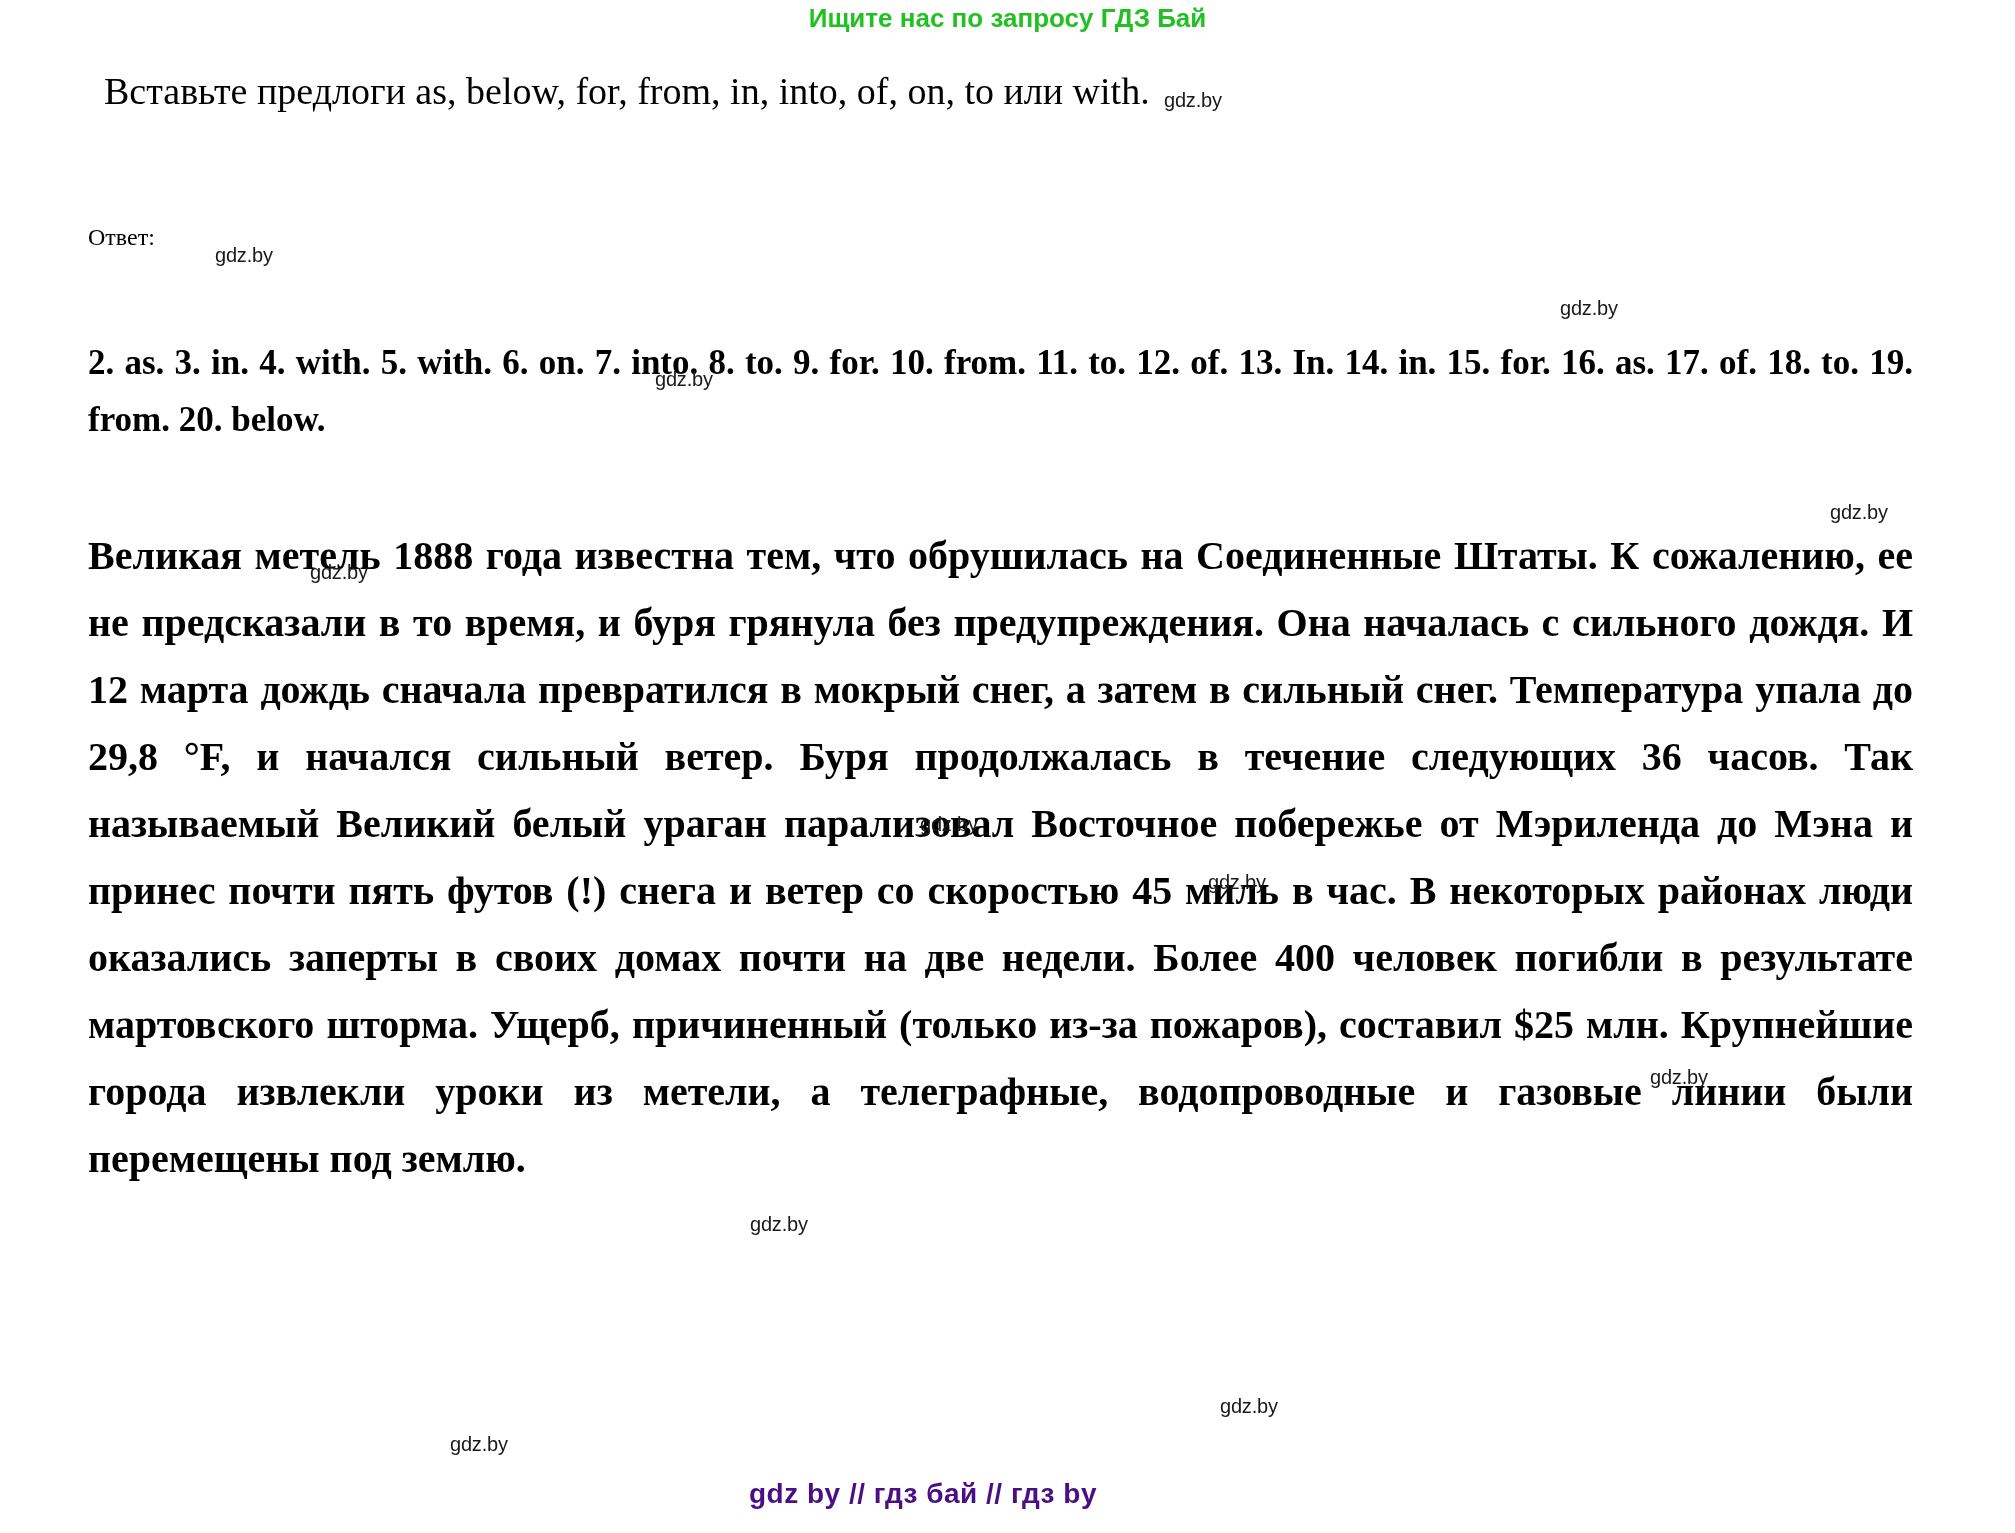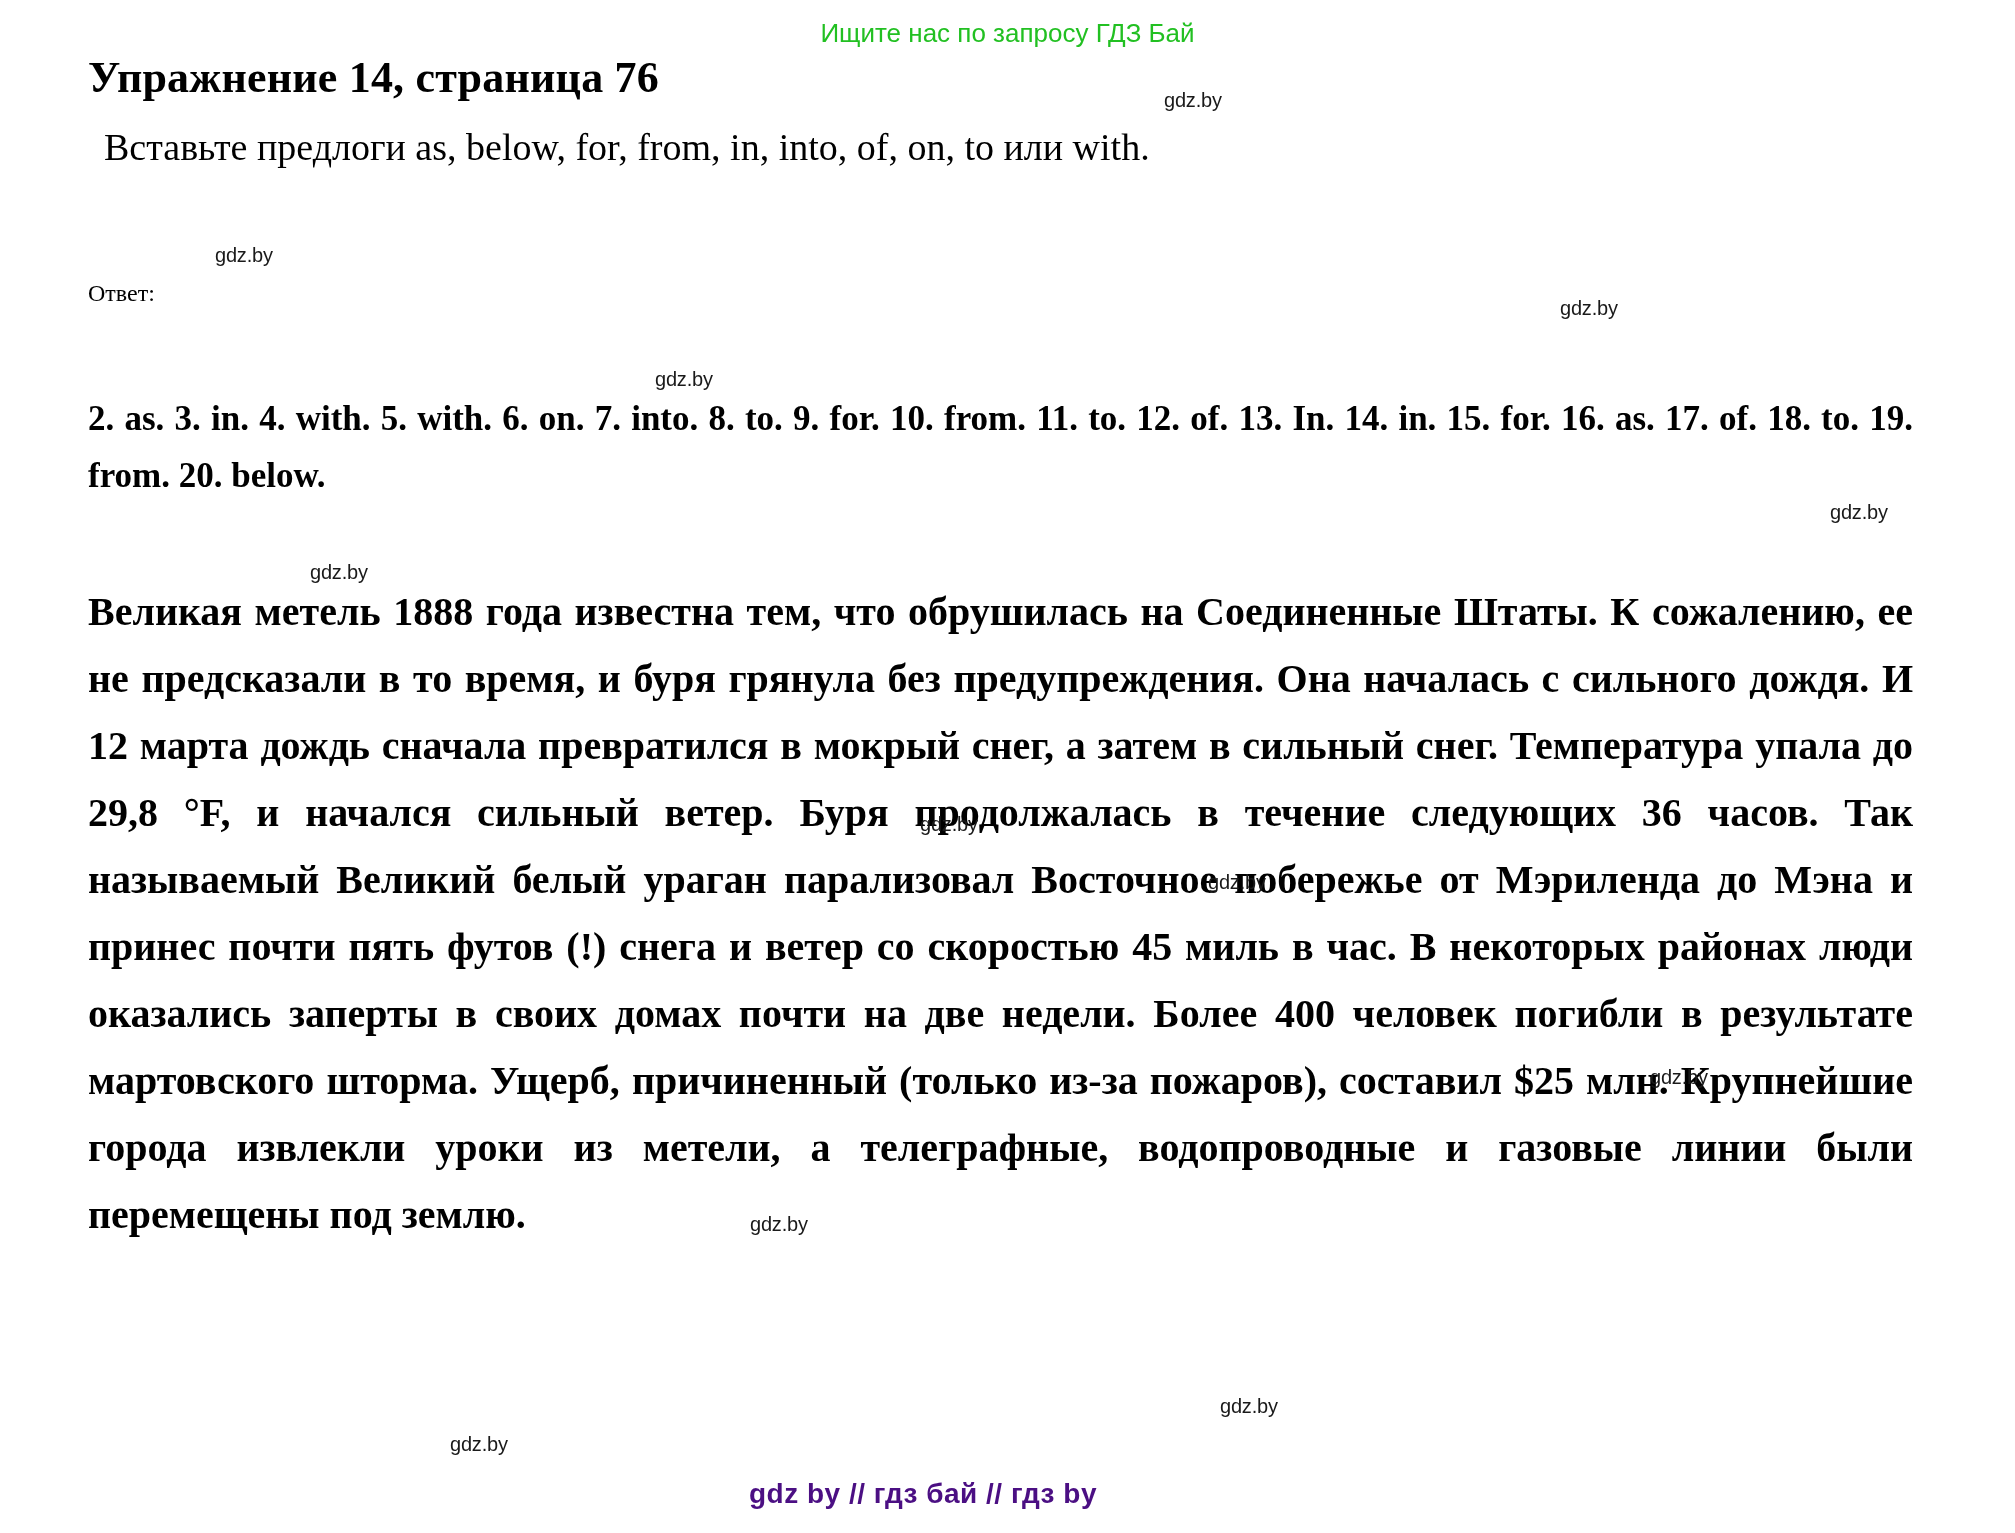--- a/index.html
+++ b/index.html
@@ -19,24 +19,24 @@
 
   
   .promo-banner {
     position: absolute;
     top: 0;
     left: 0;
     width: 2015px;
     text-align: center;
     font-family: "Liberation Sans", "DejaVu Sans", sans-serif;
     font-size: 26px;
-    font-weight: 400;
+    font-weight: 700;
     color: #22c022;
     line-height: 32px;
-    padding-top: 17px;
+    padding-top: 2px;
     white-space: nowrap;
   }
 
   
   .page {
     position: absolute;
     top: 50px;
     left: 88px;
     width: 1840px;
   }
@@ -109,21 +109,20 @@
     white-space: nowrap;
   }
 </style>
 </head>
 <body>
 
 <div class="promo-banner" style="color: rgb(34, 192, 34);">Ищите нас по запросу ГДЗ Бай</div>
 
 <div class="page">
 
-  <h1 class="exercise-title">Упражнение 14, страница 76</h1>
 
   <p class="task-line">Вставьте предлоги as, below, for, from, in, into, of, on, to или with.</p>
 
   <p class="answer-label">Ответ:</p>
 
   <p class="answers">2. as. 3. in. 4. with. 5. with. 6. on. 7. into. 8. to. 9. for. 10. from. 11. to. 12. of. 13. In. 14. in. 15. for. 16. as. 17. of. 18. to. 19. from. 20. below.</p>
 
   <p class="story">Великая метель 1888 года известна тем, что обрушилась на Соединенные Штаты. К сожалению, ее не предсказали в то время, и буря грянула без предупреждения. Она началась с сильного дождя. И 12 марта дождь сначала превратился в мокрый снег, а затем в сильный снег. Температура упала до 29,8 °F, и начался сильный ветер. Буря продолжалась в течение следующих 36 часов. Так называемый Великий белый ураган парализовал Восточное побережье от Мэриленда до Мэна и принес почти пять футов (!) снега и ветер со скоростью 45 миль в час. В некоторых районах люди оказались заперты в своих домах почти на две недели. Более 400 человек погибли в результате мартовского шторма. Ущерб, причиненный (только из-за пожаров), составил $25 млн. Крупнейшие города извлекли уроки из метели, а телеграфные, водопроводные и газовые линии были перемещены под землю.</p>
 
 </div>

